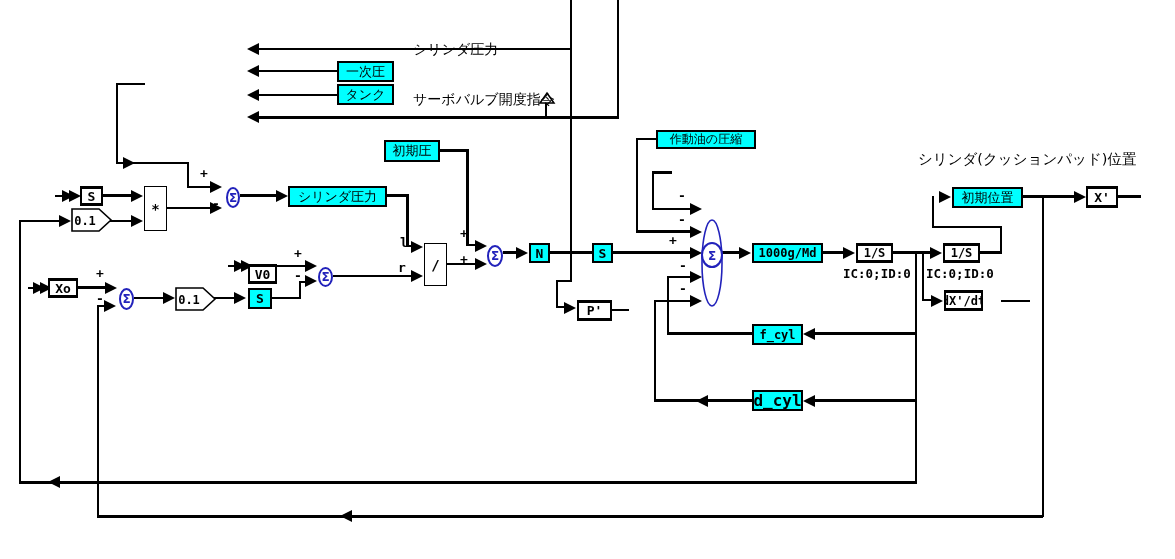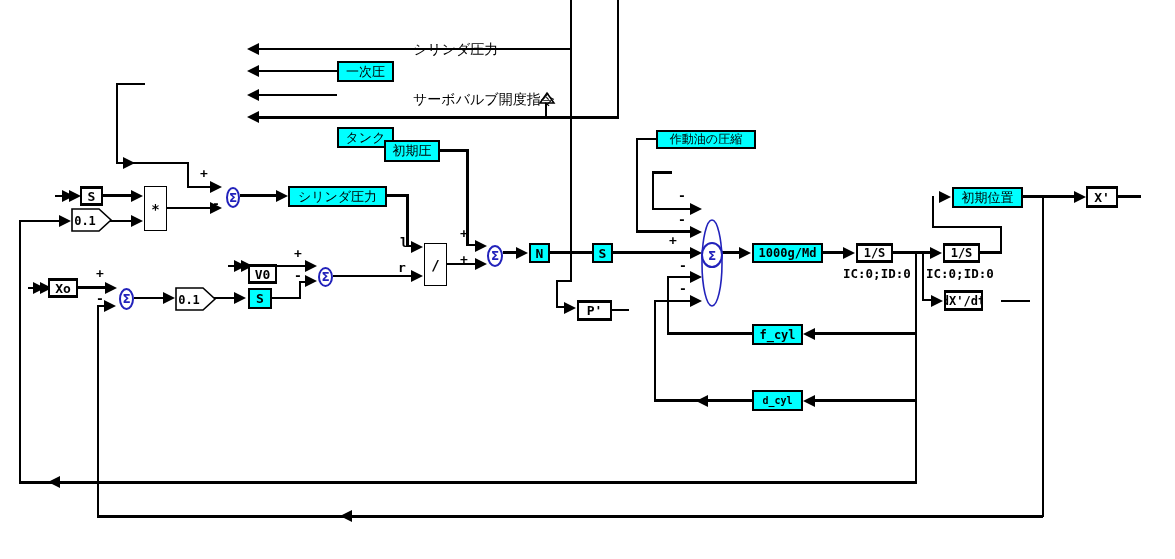--- a/index.html
+++ b/index.html
@@ -174,21 +174,21 @@
   <div class="ar r" style="left:1074px;top:191px;"></div>
   <div class="ar l" style="left:803px;top:328px;"></div>
   <div class="ar l" style="left:803px;top:395px;"></div>
   <div class="ar l" style="left:696px;top:395px;"></div>
   <div class="ar l" style="left:48px;top:476px;"></div>
   <div class="ar l" style="left:340px;top:510px;"></div>
 
   <div class="blk" style="left:337px;top:61px;width:57px;height:21px;">
       <span>一次圧</span>
     </div>
-  <div class="blk" style="left:337px;top:84px;width:57px;height:21px;margin-top:43px;">
+  <div class="blk" style="left:337px;top:84px;width:57px;height:21px;">
       <span>タンク</span>
     </div>
   <div class="blk" style="left:384px;top:140px;width:56px;height:22px;">
       <span>初期圧</span>
     </div>
   <div class="blk" style="left:288px;top:186px;width:99px;height:21px;">
       <span>シリンダ圧力</span>
     </div>
   <div class="blk" style="left:656px;top:130px;width:100px;height:19px;font-size:12px;">
       <span>作動油の圧縮</span>
@@ -204,21 +204,21 @@
     </div>
   <div class="blk mono" style="left:592px;top:243px;width:21px;height:20px;">
       <span>S</span>
     </div>
   <div class="blk mono" style="left:248px;top:288px;width:24px;height:21px;">
       <span>S</span>
     </div>
   <div class="blk mono" style="left:752px;top:324px;width:51px;height:21px;font-size:12px;">
       <span>f_cyl</span>
     </div>
-  <div class="blk mono" style="left:752px;top:390px;width:51px;height:21px;font-size:10px;">
+  <div class="blk mono" style="left:752px;top:390px;width:51px;height:21px;font-size:16px;">
       <span>d_cyl</span>
     </div>
 
   <div class="wblk mono" style="left:80px;top:186px;width:23px;height:20px;">
       <span>S</span>
     </div>
   <div class="wblk mono" style="left:48px;top:278px;width:30px;height:20px;">
       <span>Xo</span>
     </div>
   <div class="wblk mono" style="left:248px;top:256px;width:29px;height:20px;margin-top:8px;">
@@ -290,15 +290,16 @@
   <div class="sgn" style="left:679px;top:282px;">-</div>
 
   <div class="port" style="left:400px;top:235px;">l</div>
   <div class="port" style="left:398px;top:260px;">r</div>
 
   <div class="sub" style="left:843px;top:266px;">IC:0;ID:0</div>
   <div class="sub" style="left:926px;top:266px;">IC:0;ID:0</div>
 
   <div class="lbl" style="left:413px;top:27px;margin-top:14px;">シリンダ圧力</div>
   <div class="lbl" style="left:413px;top:91px;">サーボバルブ開度指令</div>
+  <div class="lbl" style="left:918px;top:150px;font-size:14.5px;">シリンダ(クッションパッド)位置</div>
 
 
 </div>
 
 </body></html>

